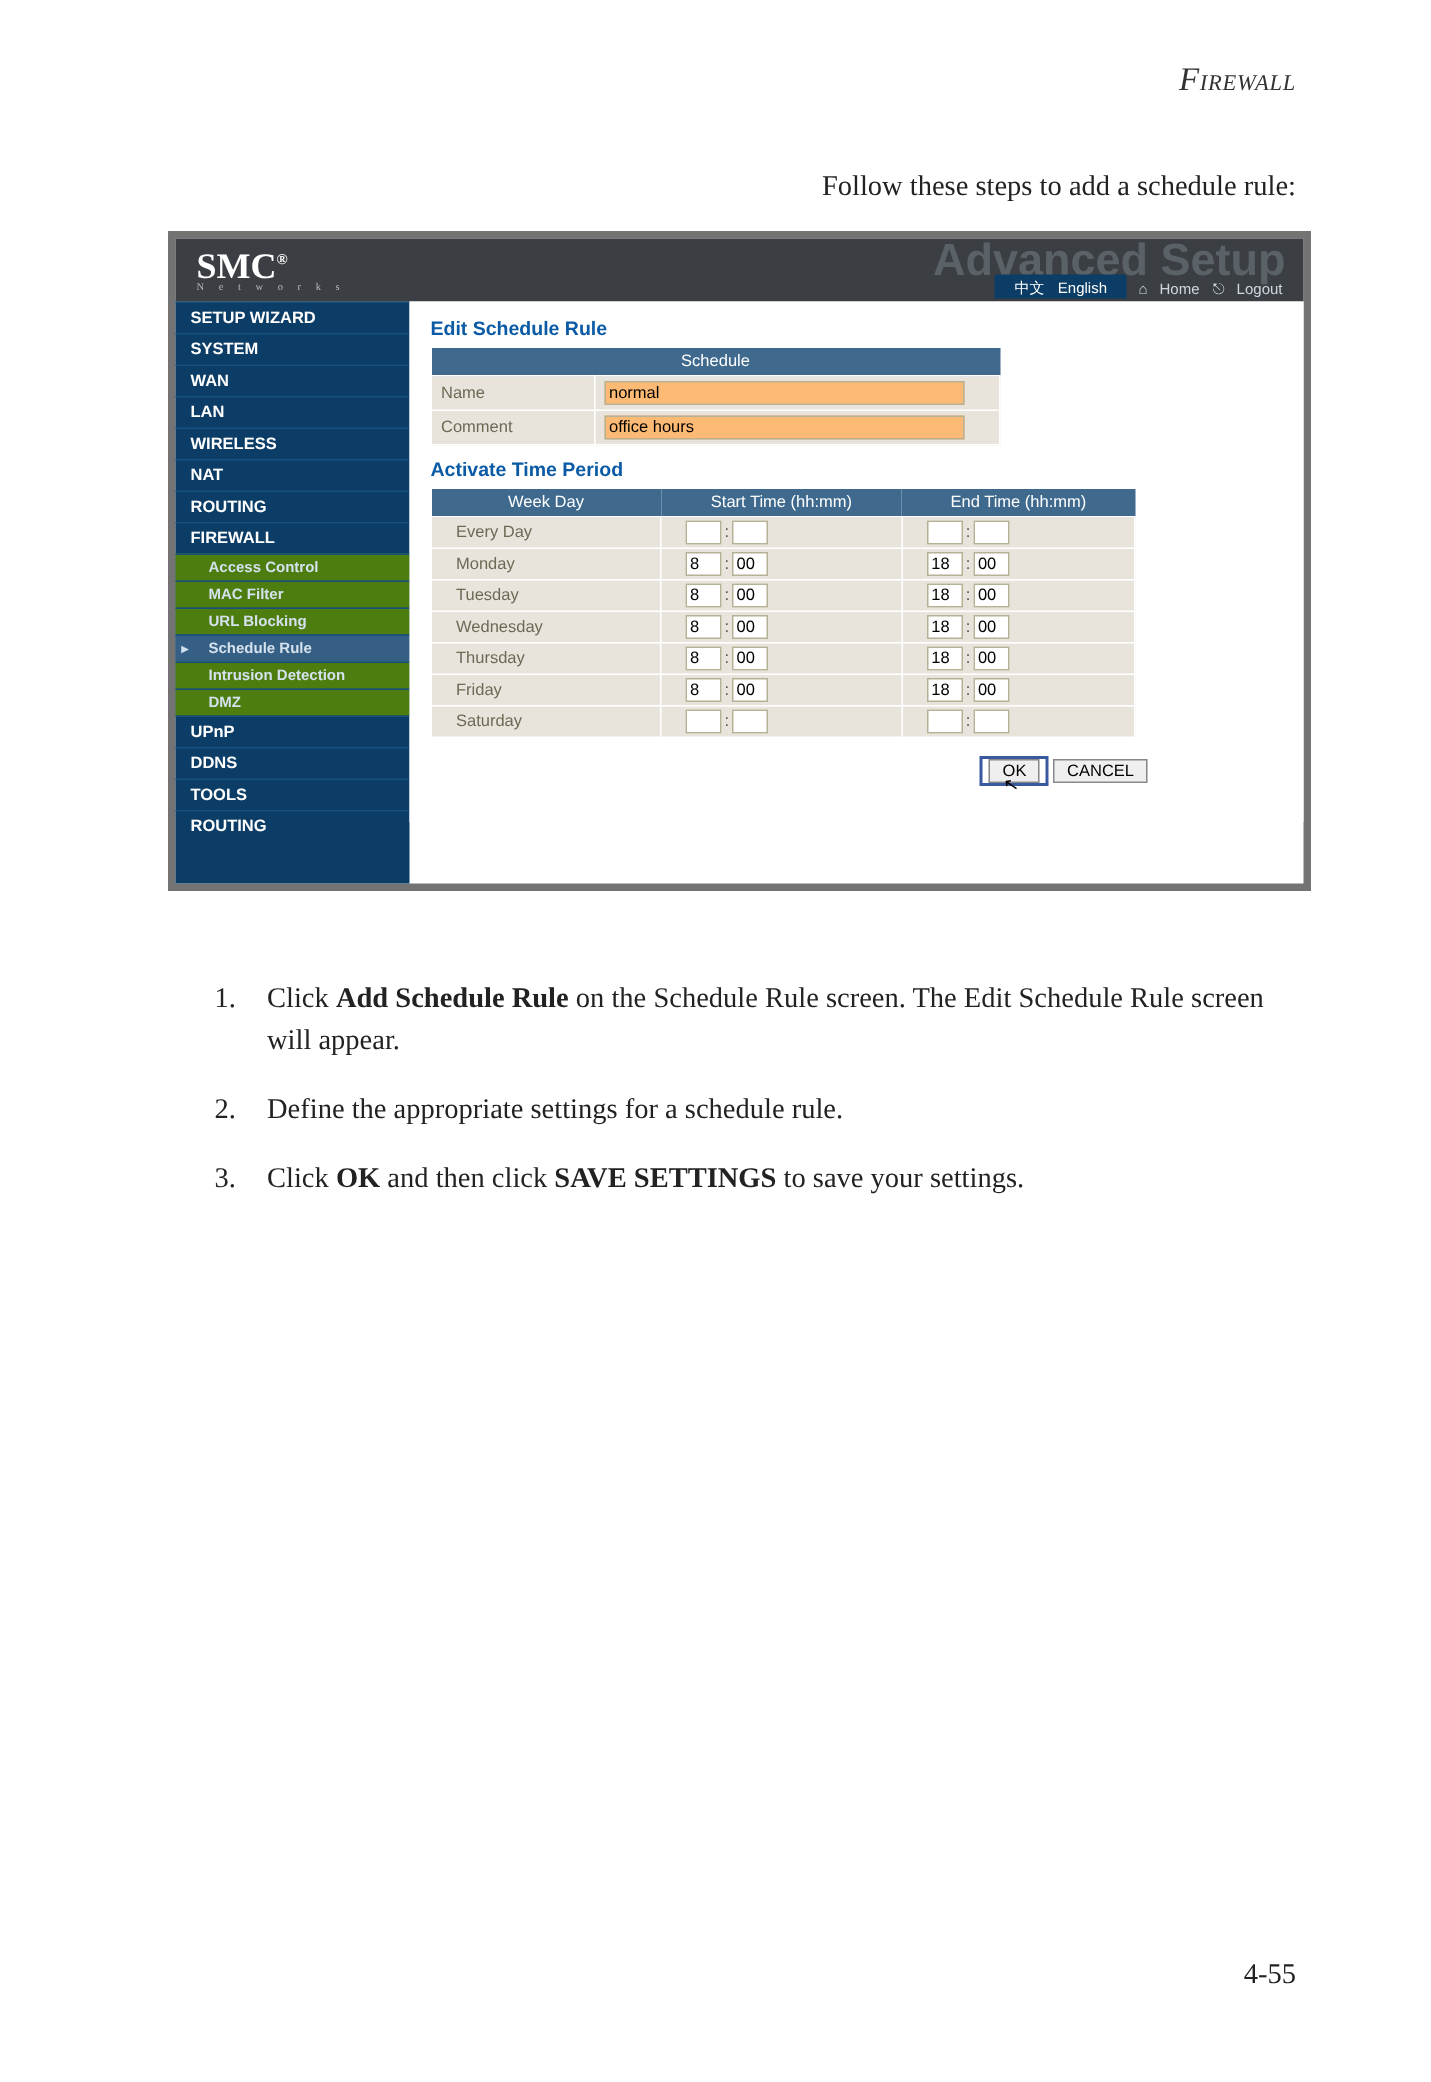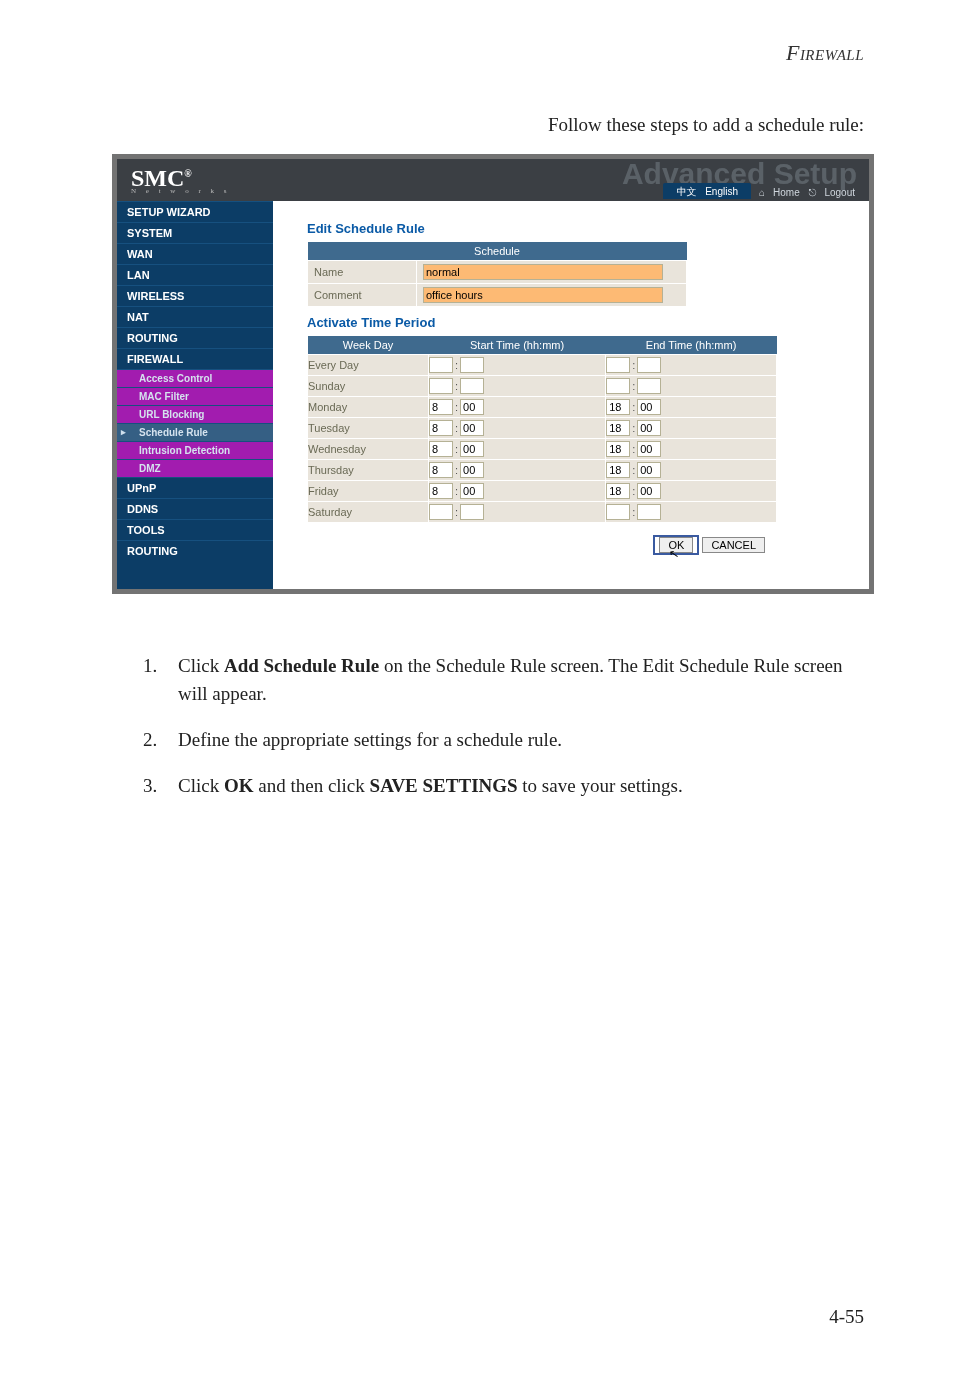--- a/index.html
+++ b/index.html
@@ -100,43 +100,42 @@
     bottom: 2px;
     color: #cfd6dd;
     font-size: 10px;
   }
   .top-links span { margin-left: 2px; margin-right: 4px; }
   .icon-home::before { content: "⌂"; margin-right: 2px; color:#cfd6dd; }
   .icon-logout::before { content: "⎋"; margin-right: 2px; color:#cfd6dd; }
 
   .app-body {
     display: flex;
-    align-items: center;
-    gap: 20px;
+    align-items: flex-start;
   }
   .sidebar {
     width: 156px;
     background: #0c3d66;
     color: #fff;
     font-size: 11px;
     font-weight: bold;
     font-family: Arial, sans-serif;
     padding-bottom: 28px;
   }
   .sidebar .item {
     padding: 4px 8px 4px 10px;
     border-top: 1px solid #16507f;
     cursor: pointer;
   }
   .sidebar .sub-item {
     padding: 3px 8px 3px 22px;
     font-weight: bold;
     font-size: 10px;
     color: #d5e2ee;
-    background: #a21caf;
+    background: #4d7c0f;
     border-top: 1px solid #16507f;
     cursor: pointer;
   }
   .sidebar .sub-item.active {
     background: #355f84;
     position: relative;
   }
   .sidebar .sub-item.active::before {
     content: "▸";
     position: absolute;
@@ -199,21 +198,21 @@
     background: #3f6a8e;
     color: #fff;
     font-weight: normal;
     font-size: 11px;
     padding: 3px 4px;
     text-align: center;
   }
   .time-table td {
     background: #e9e4db;
     border: 1px solid #fff;
-    padding: 2px 0;
+    padding: 2px 16px;
     font-size: 11px;
     color: #6a6a55;
     white-space: nowrap;
   }
   .time-table .day { width: 120px; }
   .time-table input.hh, .time-table input.mm {
     width: 24px;
     height: 16px;
     font-size: 11px;
     border: 1px solid #b5b195;
@@ -347,25 +346,20 @@
               <th>End Time (hh:mm)</th>
             </tr>
           </thead>
           <tbody id="time-rows">
               <tr>
                 <td class="day">Every Day</td>
                 <td><input class="hh" value="" style=""><span class="colon">:</span><input class="mm" value="" style=""></td>
                 <td><input class="hh" value="" style=""><span class="colon">:</span><input class="mm" value="" style=""></td>
               </tr>
               <tr>
-                <td class="day">Sunday</td>
-                <td><input class="hh" value="" style=""><span class="colon">:</span><input class="mm" value="" style=""></td>
-                <td><input class="hh" value="" style=""><span class="colon">:</span><input class="mm" value="" style=""></td>
-              </tr>
-              <tr>
                 <td class="day">Monday</td>
                 <td><input class="hh" value="8" style=""><span class="colon">:</span><input class="mm" value="00" style=""></td>
                 <td><input class="hh" value="18" style=""><span class="colon">:</span><input class="mm" value="00" style=""></td>
               </tr>
               <tr>
                 <td class="day">Tuesday</td>
                 <td><input class="hh" value="8" style=""><span class="colon">:</span><input class="mm" value="00" style=""></td>
                 <td><input class="hh" value="18" style=""><span class="colon">:</span><input class="mm" value="00" style=""></td>
               </tr>
               <tr>

